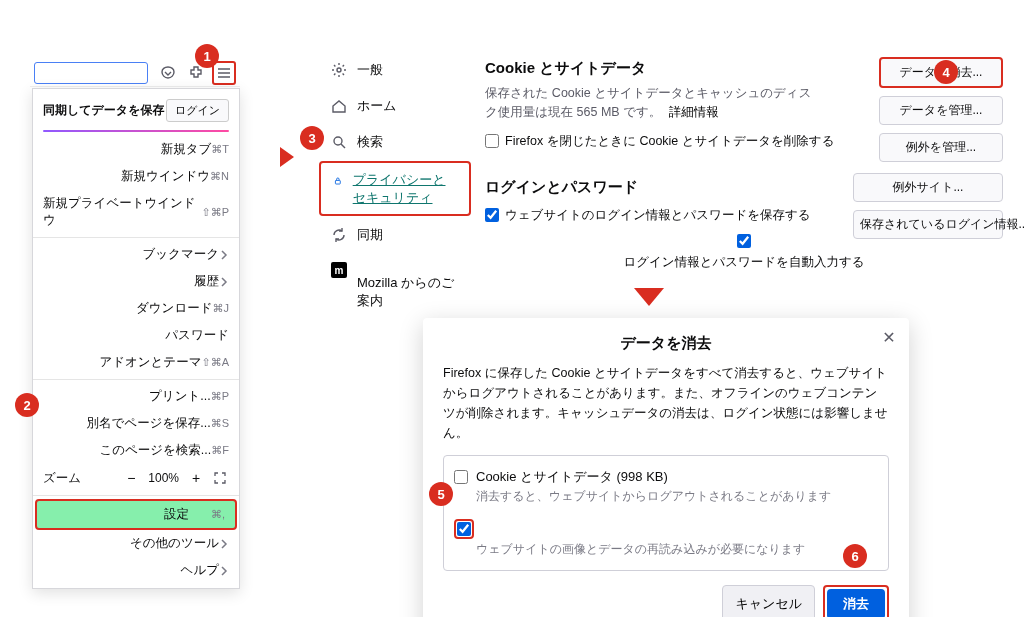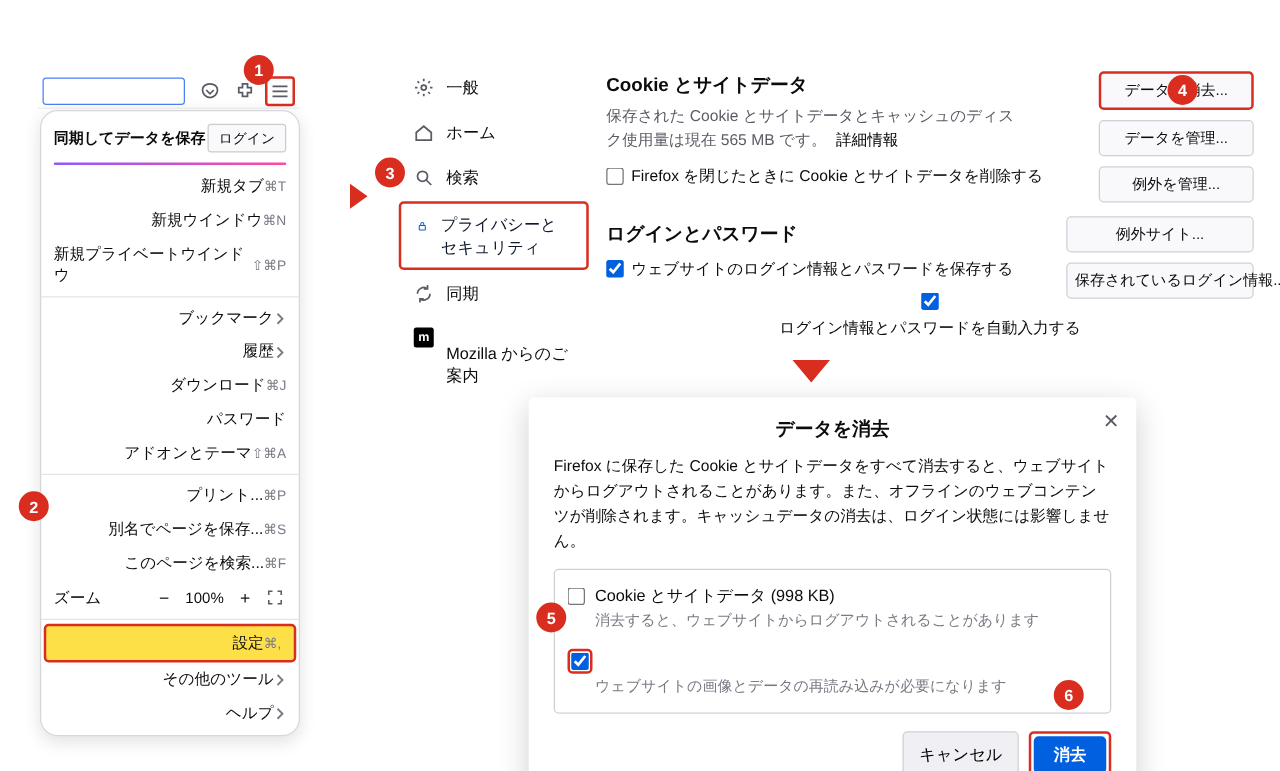--- a/index.html
+++ b/index.html
@@ -9,42 +9,42 @@
 .badge { position: absolute; width: 24px; height: 24px; border-radius: 50%; background: #d92d20; color: #fff; display: flex; align-items: center; justify-content: center; font-size: 13px; font-weight: 700; z-index: 200; }
 
 
 .redbox { border: 2px solid #d92d20 !important; border-radius: 4px; }
 .toolbar { position: absolute; left: 30px; top: 59px; width: 210px; height: 28px; display: flex; align-items: center; justify-content: flex-end; gap: 4px; padding-right: 4px; border-bottom: 1px solid #eee; }
 .toolbar .spacer { flex: 1; height: 22px; border: 1px solid #4a80f5; border-radius: 3px; margin: 0 4px; }
 .iconbtn { width: 24px; height: 24px; display: flex; align-items: center; justify-content: center; border-radius: 3px; }
 .iconbtn svg { width:16px; height:16px; fill:none; stroke:#5b5b66; stroke-width:1.4; }
 .hamburger { }
 
-.menu { position: absolute; left: 32px; top: 88px; width: 208px; background: #fff; border: 1px solid #d7d7db; border-radius: 14px; box-shadow: 0 4px 14px rgba(0,0,0,.12); padding: 4px 0; font-size: 12.5px; }
+.menu { position: absolute; left: 32px; top: 88px; width: 208px; background: #fff; border: 1px solid #d7d7db; border-radius: 0; box-shadow: 0 4px 14px rgba(0,0,0,.12); padding: 4px 0; font-size: 12.5px; }
 .sync-row { display: flex; align-items: center; justify-content: space-between; padding: 6px 10px 8px 10px; }
 .sync-title { font-size: 12px; font-weight: 600; }
 .login-btn { font-size: 11px; padding: 3px 8px; border: 1px solid #ccc; border-radius: 3px; background: #f9f9fb; }
 .sync-div { height: 2px; background: linear-gradient(90deg,#9059ff,#ff4aa2); margin: 0 10px 4px 10px; border-radius:2px; }
 .menu-item { display: flex; align-items: center; justify-content: flex-end; padding: 5px 10px; }
 .menu-item .shortcut { color:#7a7a85; font-size:11px; }
 .menu-sep { height:1px; background:#e5e5e5; margin:3px 0; }
 .menu-item .chev { width:10px; height:10px; }
 .zoom-row { display:flex; align-items:center; padding:5px 10px; gap:6px; }
 .zoom-row .label { flex:1; }
 .zoom-btn { width:18px; height:18px; display:flex; align-items:center; justify-content:center; border-radius:2px; border:none; background:transparent; font-size:14px; line-height:1; }
 .zoom-pct { font-size:12px; padding:0 2px; }
 .expand-btn { width:18px; height:18px; display:flex; align-items:center; justify-content:center; }
-.settings-item { background:#fde047; }
+.settings-item { background:#86efac;gap:22px; }
 
 
 .settings { position: absolute; left: 315px; top: 45px; width: 680px; height: 245px; background: #fff; font-size: 13px; }
 .settings-nav { position:absolute; left:0; top:0; width:160px; padding: 6px 0; }
 .nav-item { display:flex; align-items:center; gap:10px; padding: 8px 12px; border-radius:4px; margin: 2px 4px; }
 .nav-item svg { width:16px; height:16px; fill:none; stroke:#5b5b66; stroke-width:1.4; }
-.nav-item.active { color:#0f172a; }
+.nav-item.active { color:#0f766e;text-decoration:underline; }
 .nav-item.active svg { stroke:#0060df; }
 .nav-item.moz-icon { align-items:flex-start; }
 .moz-box { width:16px; height:16px; background:#000; color:#fff; font-size:10px; font-weight:900; display:flex; align-items:center; justify-content:center; border-radius:2px; flex:none; }
 .nav-privacy-box { }
 
 .settings-body { position:absolute; left:170px; top:14px; width:500px; }
 .sect-h { font-size: 15px; font-weight:700; margin-bottom:6px; }
 .body-text { color:#5b5b66; font-size:12.5px; line-height:1.55; }
 .linklike { color:#000000; margin-left: 4px; }
 .chk-row { display:flex; align-items:center; gap:6px; margin-top:10px; font-size:12.5px; }

